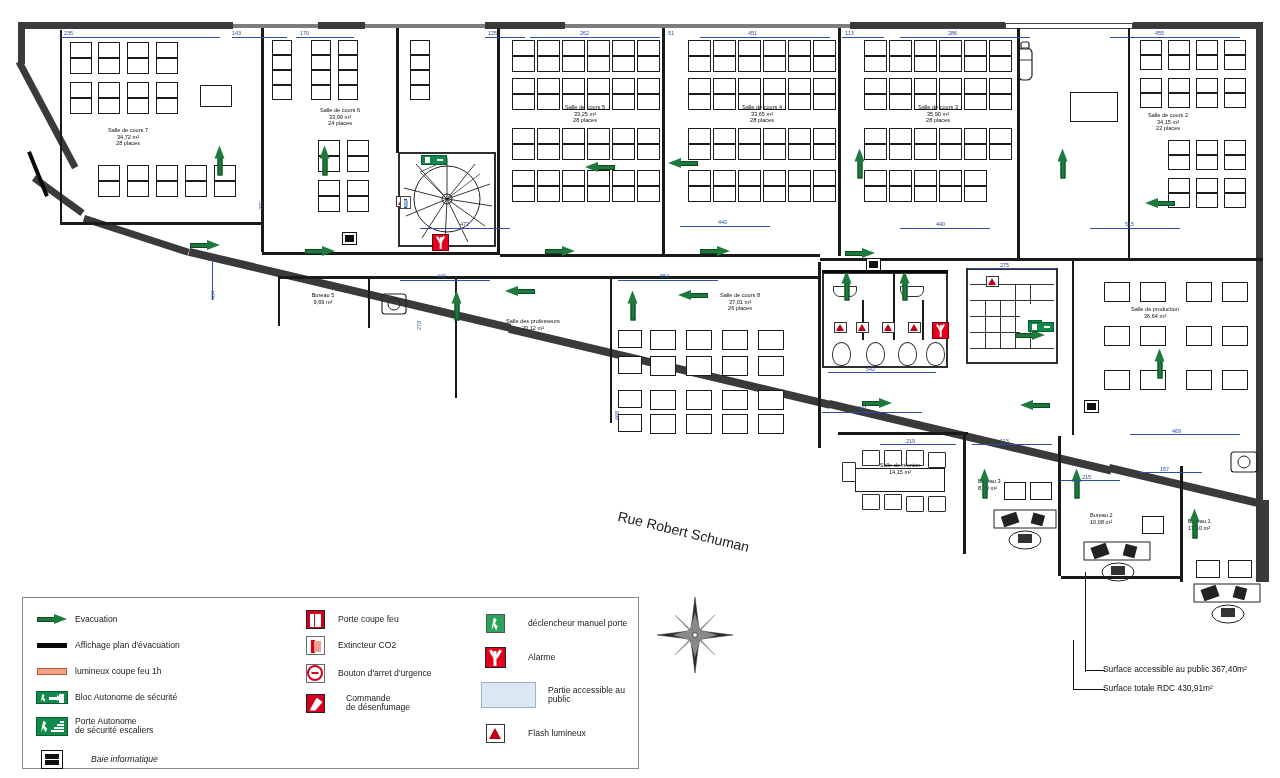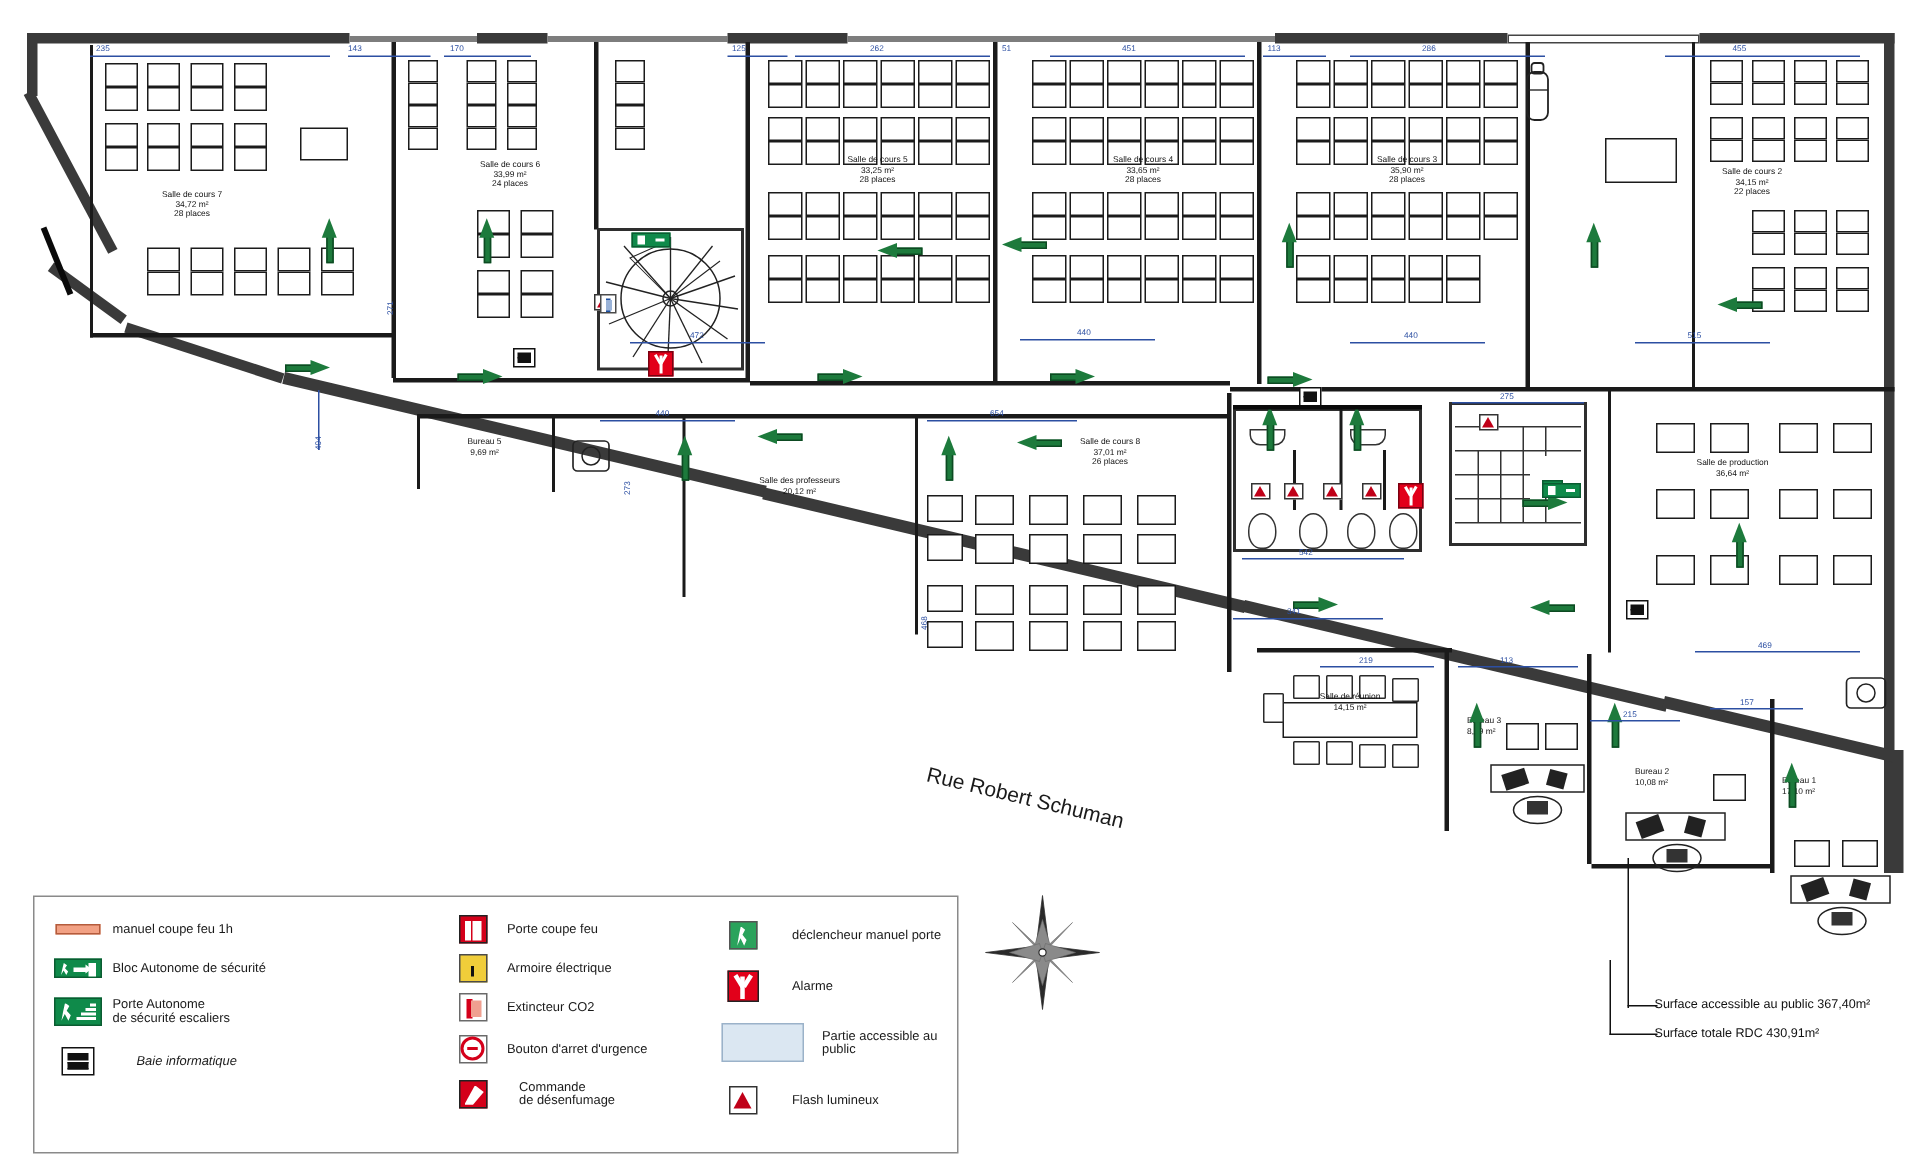--- a/index.html
+++ b/index.html
@@ -897,23 +897,38 @@
       <polygon points="62,40 42,46 40,40 42,34"></polygon>
     </g>
     <circle cx="40" cy="40" r="2.4" fill="#fff" stroke="#2a2a2a" stroke-width="0.8"></circle>
   </svg>
 
   <div id="legend">
 
     <div class="lgcol" style="left:12px;width:248px;">
       <div class="lgrow">
         <div class="sym">
+          <div class="ls-arrow">
+              <span class="shaft"></span>
+              <span class="head"></span>
+            </div>
+        </div>
+        <div class="txt">Evacuation</div>
+      </div>
+      <div class="lgrow">
+        <div class="sym">
+            <div class="ls-bar"></div>
+          </div>
+        <div class="txt">Affichage plan d'évacuation</div>
+      </div>
+      <div class="lgrow">
+        <div class="sym">
             <div class="ls-cf"></div>
           </div>
-        <div class="txt">manuel coupe feu 1h</div>
+        <div class="txt">lumineux coupe feu 1h</div>
       </div>
       <div class="lgrow">
         <div class="sym">
           <div class="ls-baes">
               <span class="man"></span>
               <span class="arw"></span>
               <span class="arwh"></span>
               <span class="door"></span>
             </div>
         </div>
@@ -951,29 +966,20 @@
         <div class="sym">
             <div class="ls-porte">
               <i></i>
               <s></s>
             </div>
           </div>
         <div class="txt">Porte coupe feu</div>
       </div>
       <div class="lgrow">
         <div class="sym">
-            <div class="ls-armoire">
-              <i></i>
-              <b></b>
-            </div>
-          </div>
-        <div class="txt">Armoire électrique</div>
-      </div>
-      <div class="lgrow">
-        <div class="sym">
             <div class="ls-extco2">
               <i></i>
               <s></s>
             </div>
           </div>
         <div class="txt">Extincteur CO2</div>
       </div>
       <div class="lgrow" style="height:30px;">
         <div class="sym">
             <div class="ls-arret">

